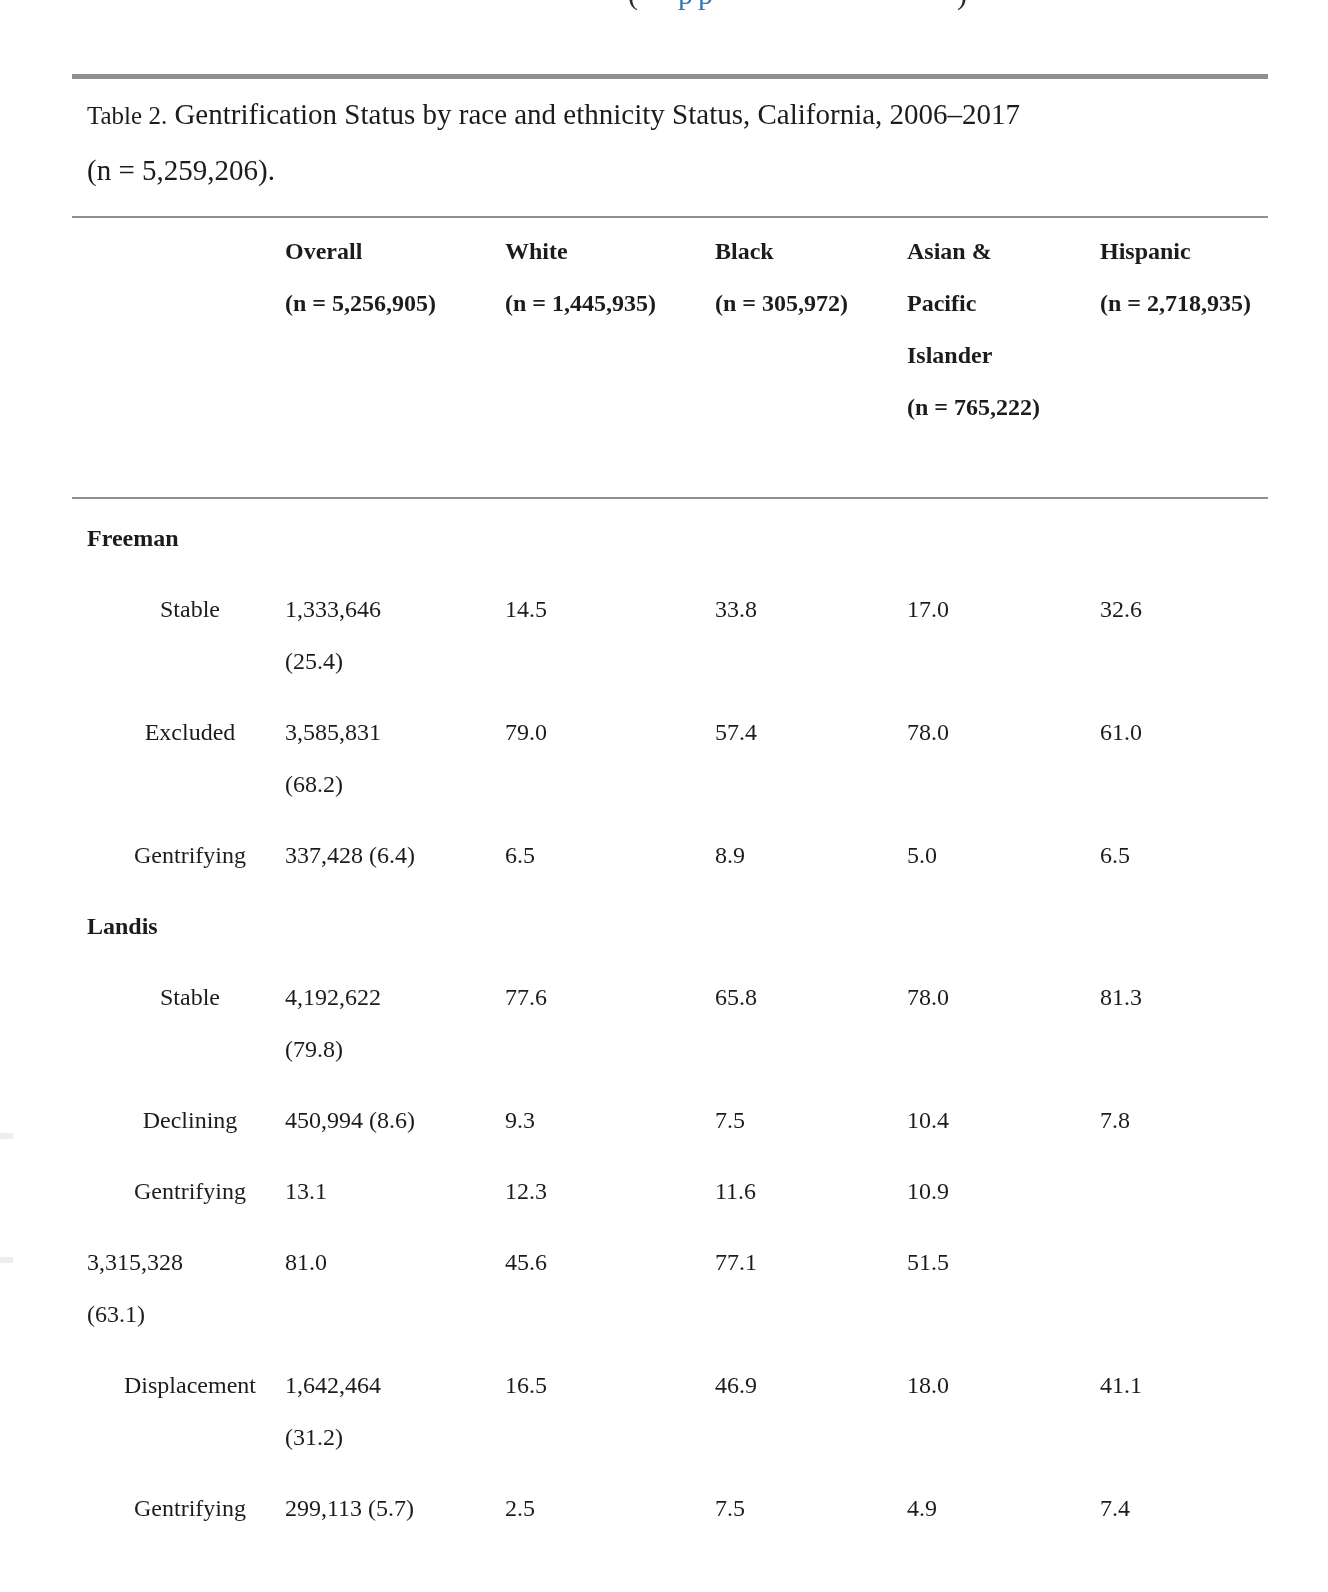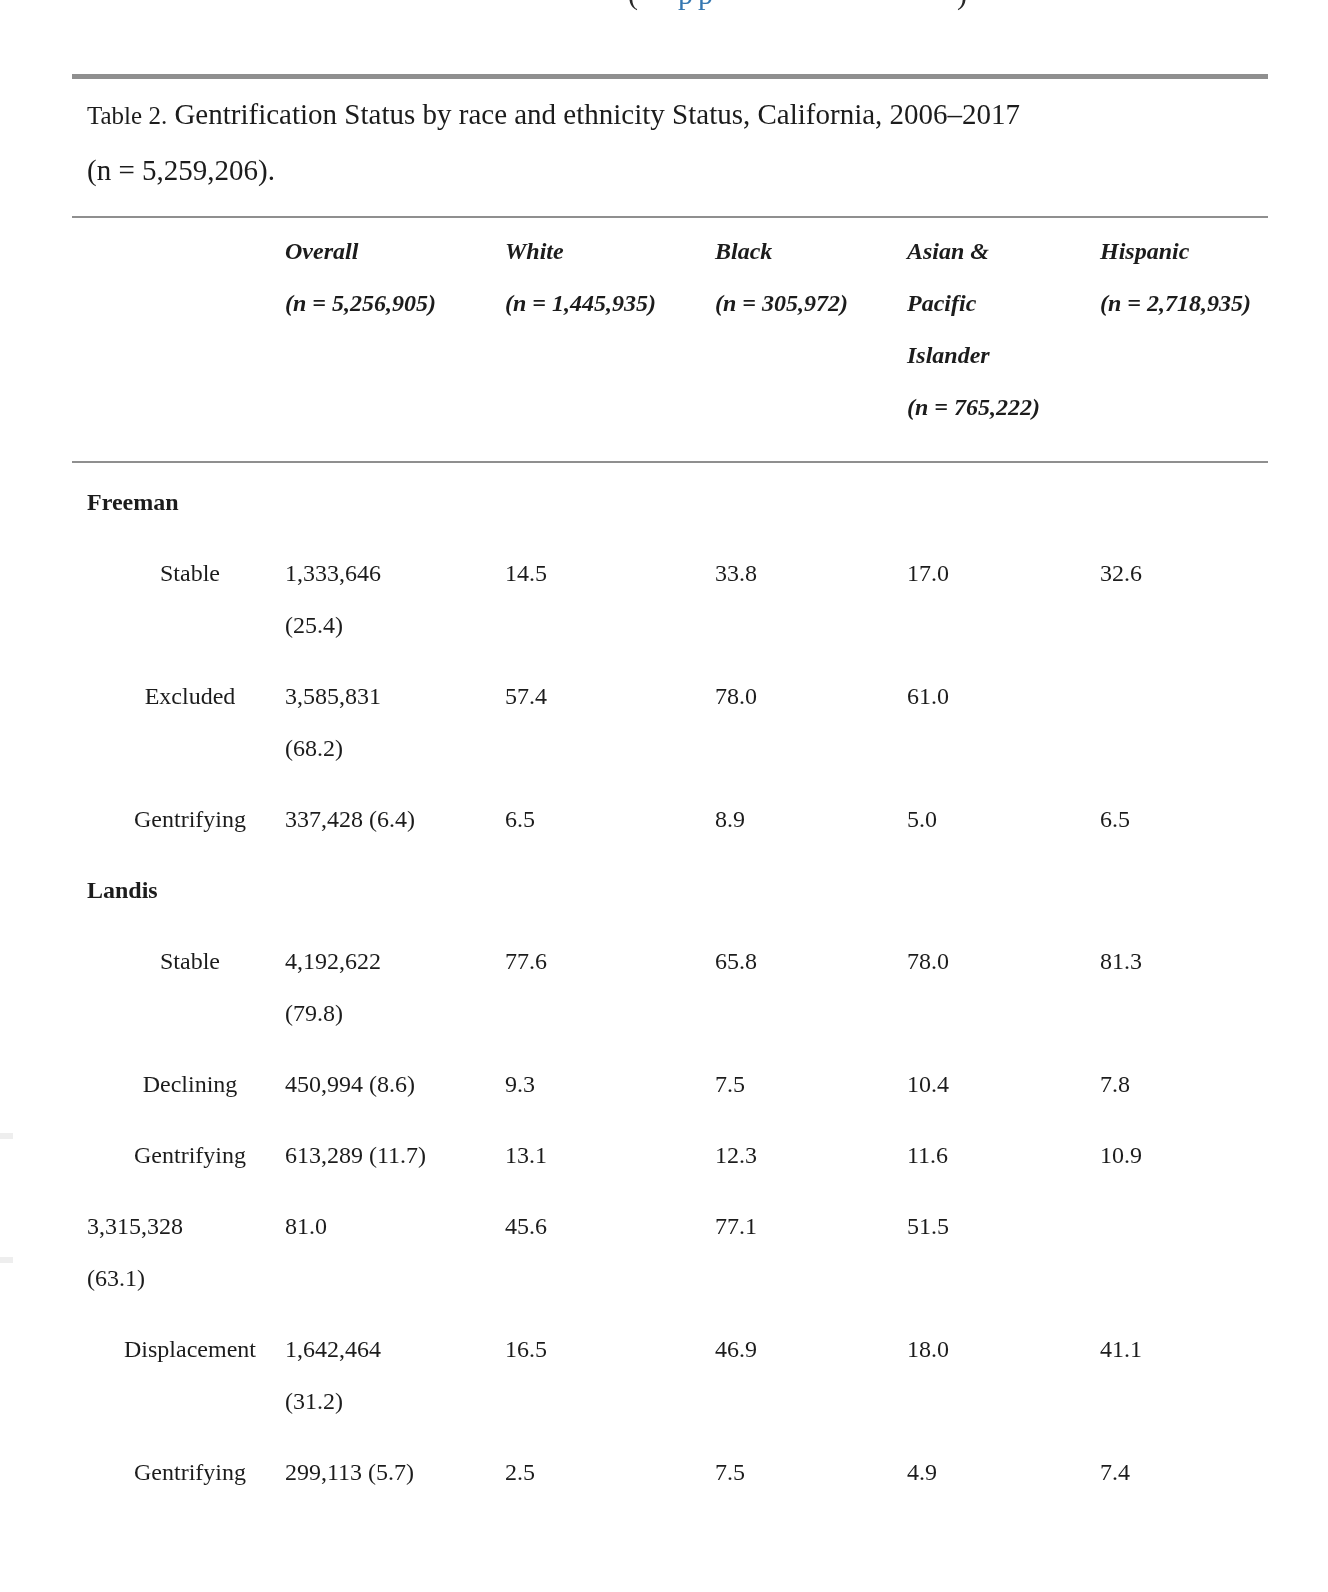--- a/index.html
+++ b/index.html
@@ -59,22 +59,21 @@
     margin-left: 15px;
     align-items: start;
   }
   .cell {
     font-size: 24px;
     line-height: 52px;
     white-space: pre-line;
   }
   .thead {
     padding-top: 7px;
-    padding-bottom: 28px;
-    font-style: italic;
+    padding-bottom: 64px;
   }
   .thead .cell { font-weight: 700; }
 
   .section-title {
     margin: 19px 0 0 15px;
     font-size: 24px;
     line-height: 52px;
     font-weight: 700;
   }
   .section-title.first { margin-top: 13px; }
@@ -132,20 +131,21 @@
     <div class="cell">14.5</div>
     <div class="cell">33.8</div>
     <div class="cell">17.0</div>
     <div class="cell">32.6</div>
   </div>
 
   <div class="grid row">
     <div class="cell row-label">Excluded</div>
     <div class="cell">3,585,831
 (68.2)</div>
+    <div class="cell">79.0</div>
     <div class="cell">57.4</div>
     <div class="cell">78.0</div>
     <div class="cell">61.0</div>
   </div>
 
   <div class="grid row">
     <div class="cell row-label">Gentrifying</div>
     <div class="cell">337,428 (6.4)</div>
     <div class="cell">6.5</div>
     <div class="cell">8.9</div>
@@ -169,21 +169,20 @@
     <div class="cell row-label">Declining</div>
     <div class="cell">450,994 (8.6)</div>
     <div class="cell">9.3</div>
     <div class="cell">7.5</div>
     <div class="cell">10.4</div>
     <div class="cell">7.8</div>
   </div>
 
   <div class="grid row">
     <div class="cell row-label">Gentrifying</div>
-    <div class="cell">613,289 (11.7)</div>
     <div class="cell">13.1</div>
     <div class="cell">12.3</div>
     <div class="cell">11.6</div>
     <div class="cell">10.9</div>
   </div>
 
 
   <div class="grid row">
     <div class="cell">3,315,328
 (63.1)</div>

